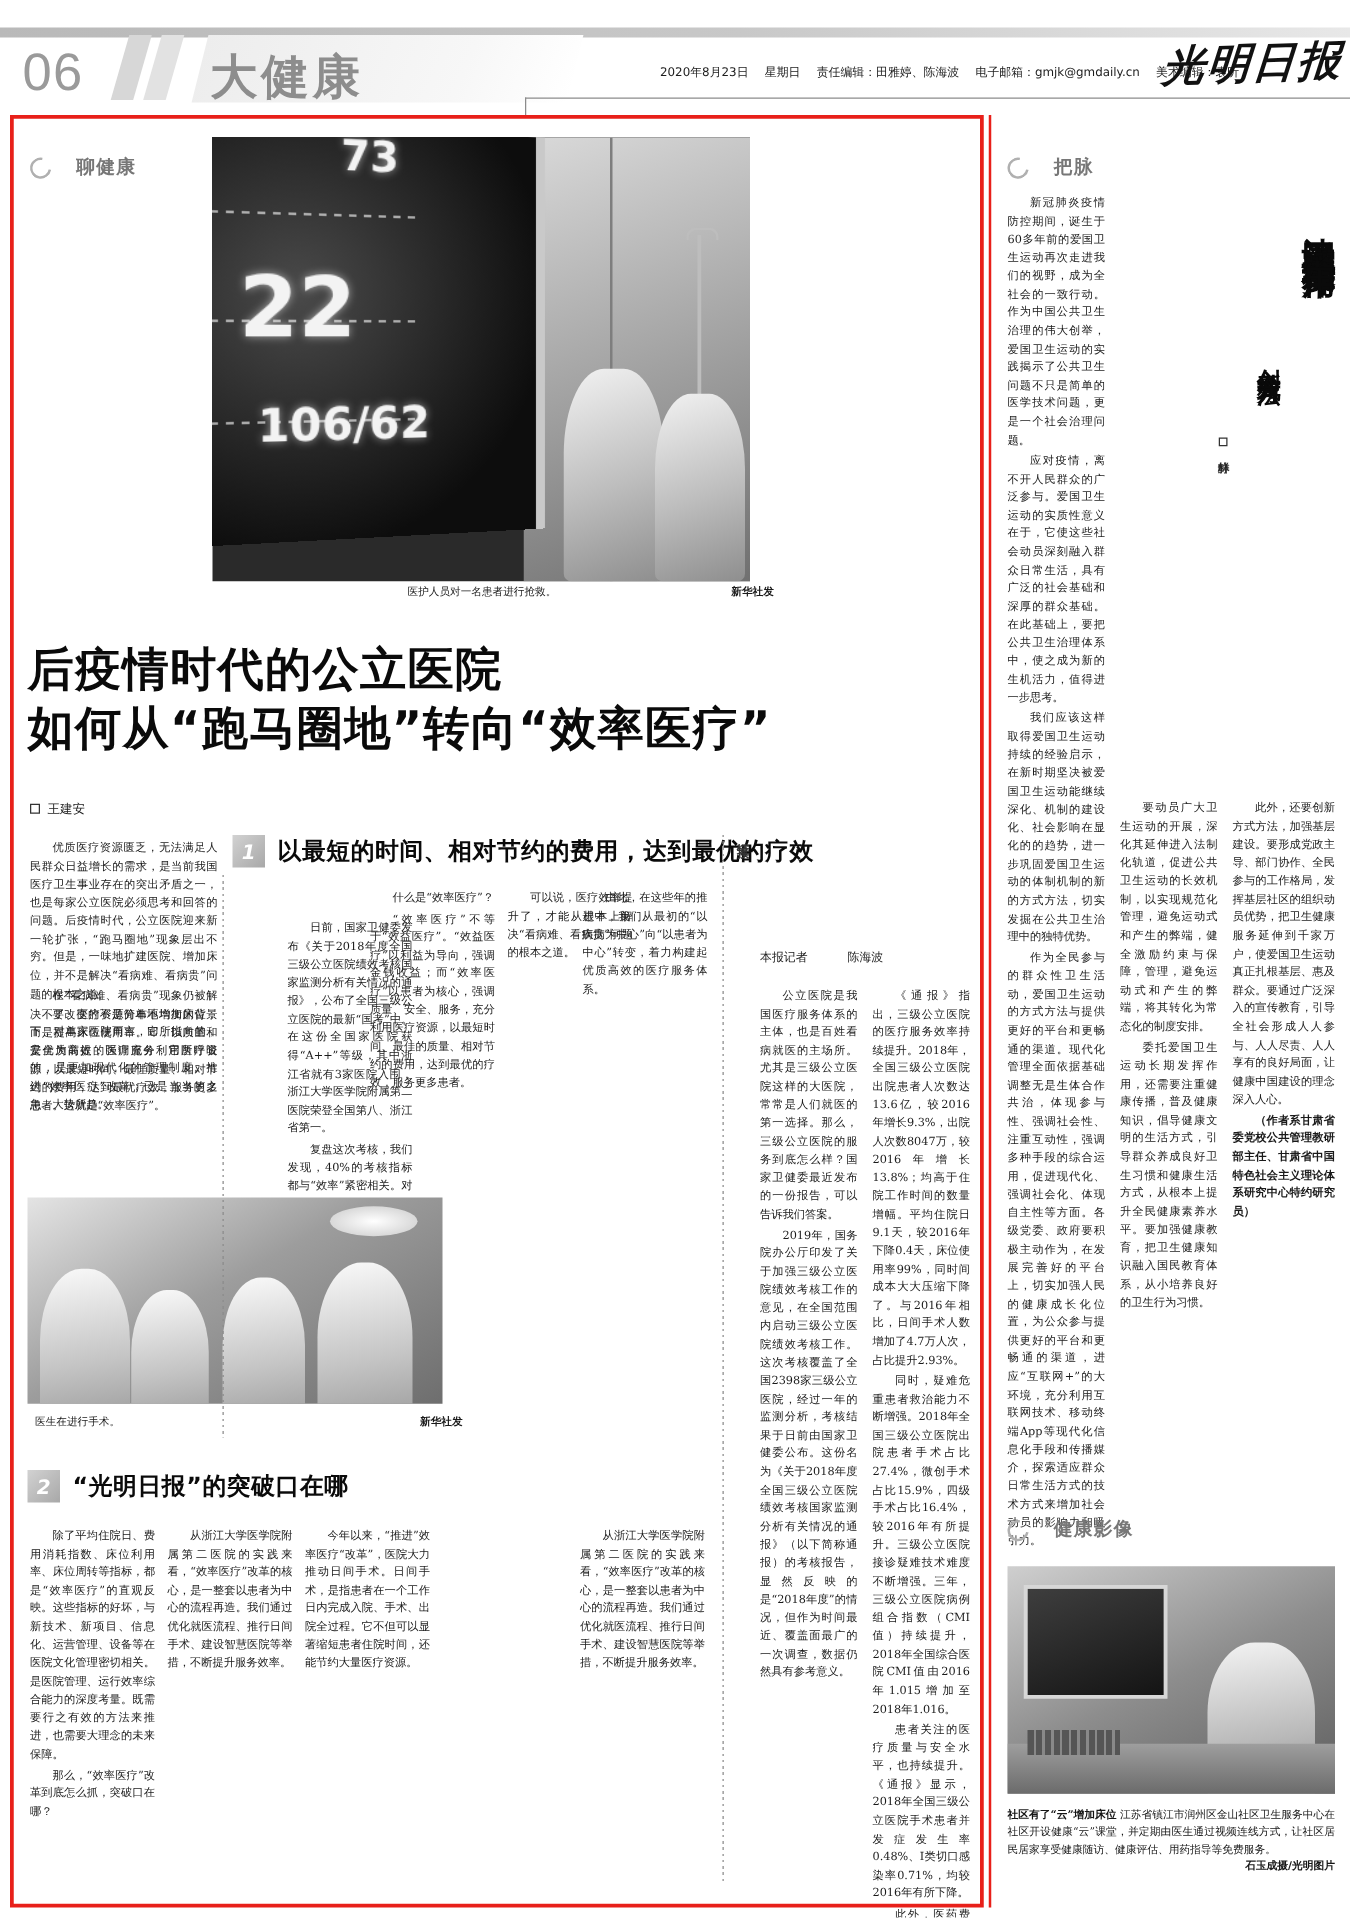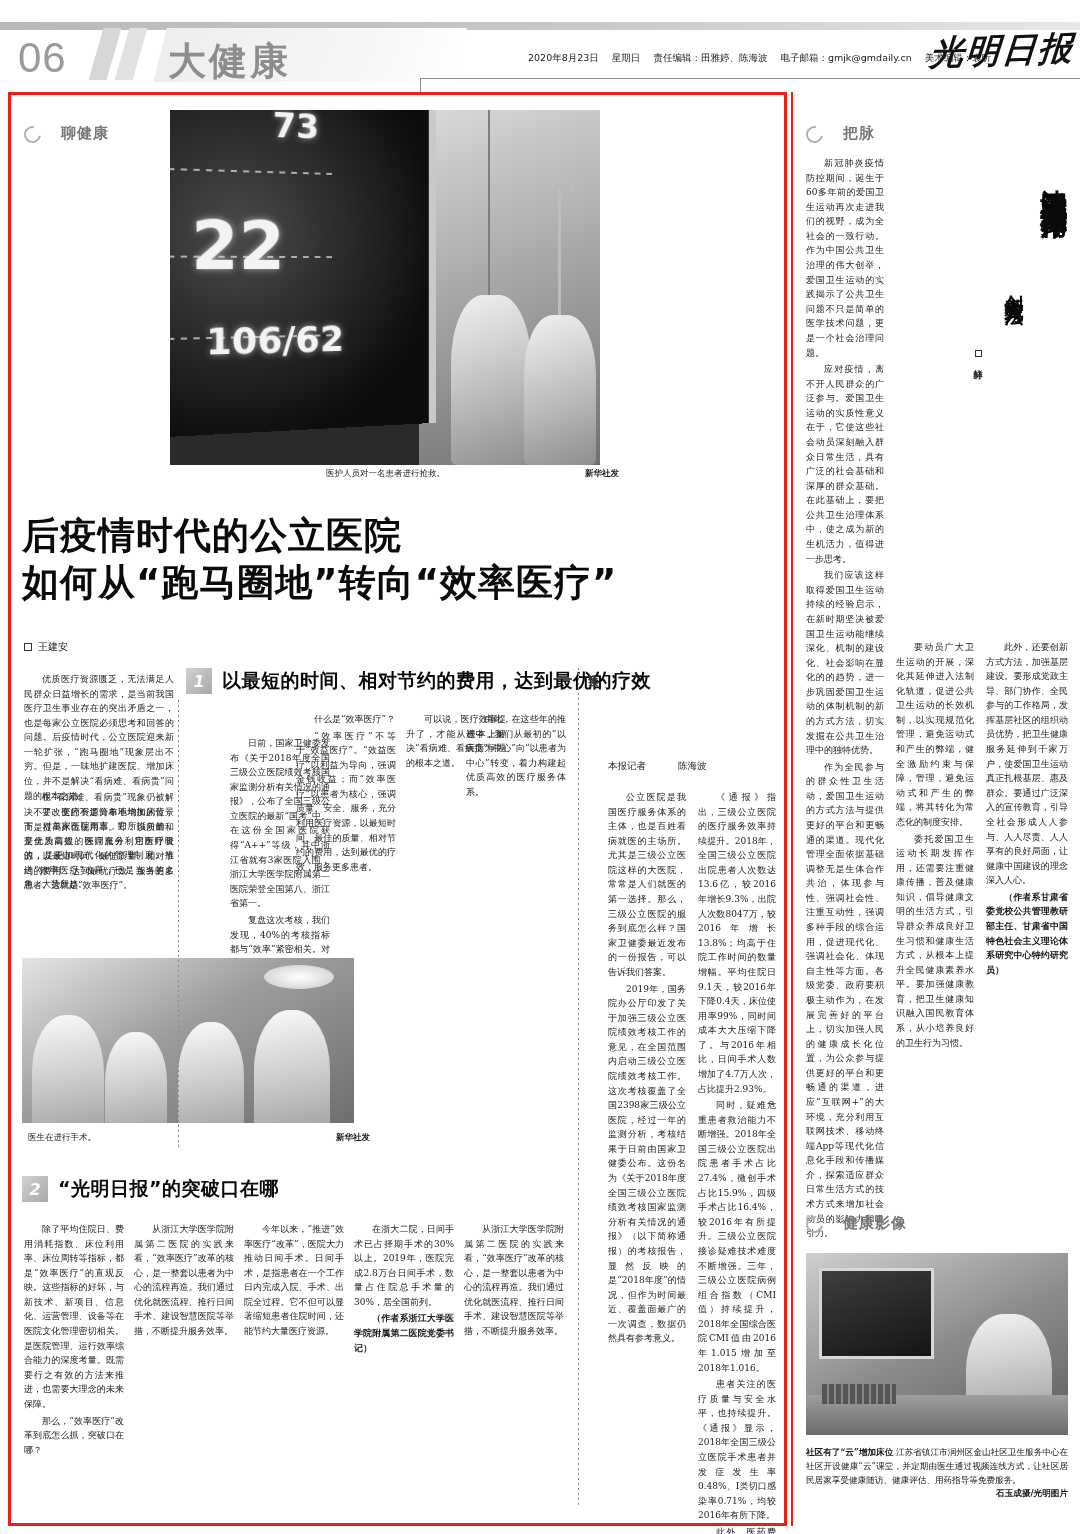--- a/index.html
+++ b/index.html
@@ -380,24 +380,20 @@
   <div class="col cjk-body" style="left:24px;top:1222px;width:100px;height:285px;">
     <p class="indent2">除了平均住院日、费用消耗指数、床位利用率、床位周转等指标，都是“效率医疗”的直观反映。这些指标的好坏，与新技术、新项目、信息化、运营管理、设备等在医院文化管理密切相关。是医院管理、运行效率综合能力的深度考量。既需要行之有效的方法来推进，也需要大理念的未来保障。</p>
     <p class="indent2">那么，“效率医疗”改革到底怎么抓，突破口在哪？</p>
   </div>
   <div class="col cjk-body" style="left:134px;top:1222px;width:100px;height:285px;">
     <p class="indent2">从浙江大学医学院附属第二医院的实践来看，“效率医疗”改革的核心，是一整套以患者为中心的流程再造。我们通过优化就医流程、推行日间手术、建设智慧医院等举措，不断提升服务效率。</p>
   </div>
   <div class="col cjk-body" style="left:244px;top:1222px;width:100px;height:285px;">
     <p class="indent2">今年以来，“推进”效率医疗“改革”，医院大力推动日间手术。日间手术，是指患者在一个工作日内完成入院、手术、出院全过程。它不但可以显著缩短患者住院时间，还能节约大量医疗资源。</p>
   </div>
-  <div class="col cjk-body" style="left:354px;top:1222px;width:100px;height:285px;">
-    <p class="indent2">在浙大二院，日间手术已占择期手术的30%以上。2019年，医院完成2.8万台日间手术，数量占住院总手术量的30%，居全国前列。</p>
-    <p class="indent2 endnote">（作者系浙江大学医学院附属第二医院党委书记）</p>
-  </div>
   <div class="col cjk-body" style="left:464px;top:1222px;width:100px;height:285px;">
     <p class="indent2">从浙江大学医学院附属第二医院的实践来看，“效率医疗”改革的核心，是一整套以患者为中心的流程再造。我们通过优化就医流程、推行日间手术、建设智慧医院等举措，不断提升服务效率。</p>
   </div>
 
   <div class="dotrule" style="left:178px;top:700px;height:450px;"></div>
   <div class="dotrule" style="left:578px;top:668px;height:840px;"></div>
 
   <div class="vlabel" style="left:586px;top:666px;height:34px;">链接</div>
   <div class="link-byline" style="left:608px;top:760px;">本报记者</div>
   <div class="link-byline" style="left:678px;top:760px;">陈海波</div>

